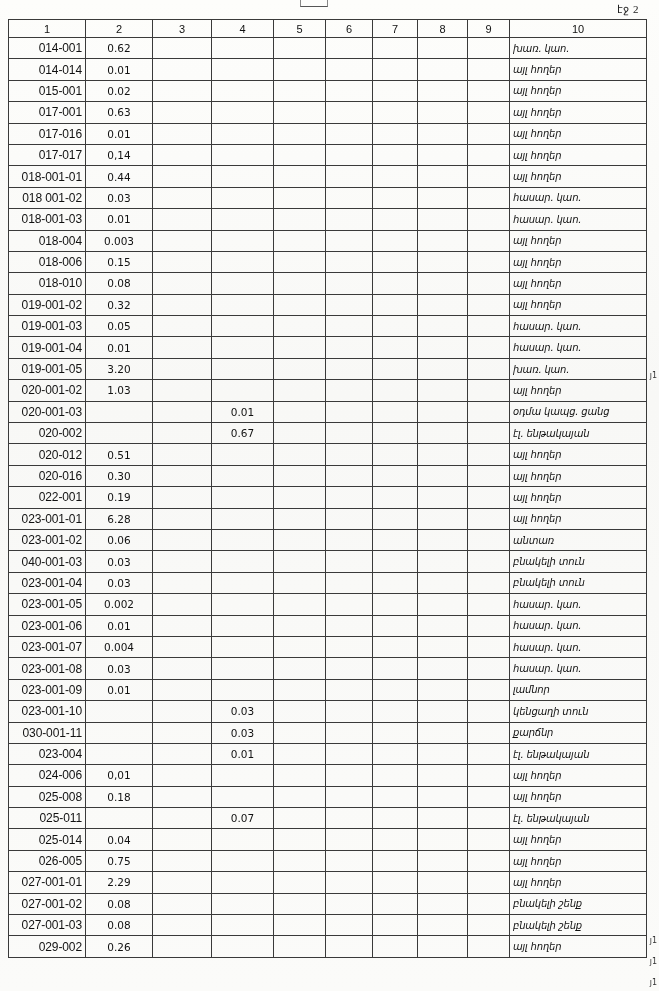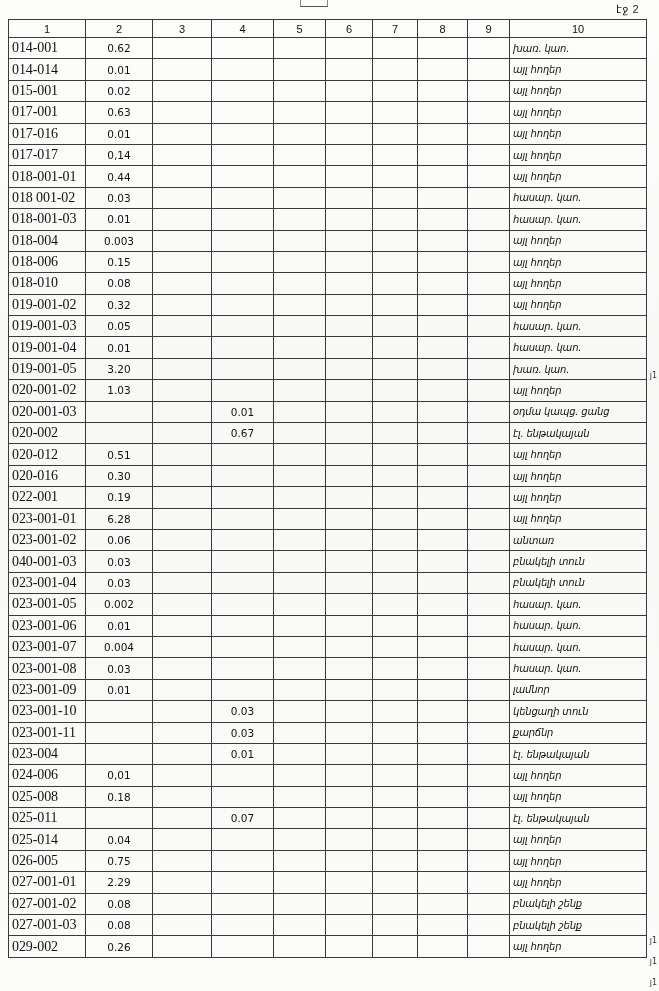--- a/index.html
+++ b/index.html
@@ -30,21 +30,21 @@
     background: linear-gradient(180deg, #fdfdfb 0%, #f8f8f6 40%, #fbfbf9 100%);
     pointer-events: none;
   }
   .pagenum {
     position: absolute;
     right: 20px;
     top: 3px;
     font-size: 11px;
     letter-spacing: 0.5px;
     color: #222;
-    font-family: Liberation Sans, sans-serif;
+    font-family: Liberation Serif, serif;
   }
   .topnick {
     position: absolute;
     left: 300px;
     top: 0px;
     width: 26px;
     height: 6px;
     border-left: 1px solid #888;
     border-right: 1px solid #888;
     border-bottom: 1px solid #555;
@@ -76,24 +76,24 @@
   col.c3 { width: 59px; }
   col.c4 { width: 62px; }
   col.c5 { width: 52px; }
   col.c6 { width: 47px; }
   col.c7 { width: 45px; }
   col.c8 { width: 50px; }
   col.c9 { width: 42px; }
   col.c10 { width: 137px; }
 
   td.code {
-    text-align: left;
-    font-size: 14px;
+    text-align: right;
+    font-size: 12px;
     letter-spacing: -0.1px;
-    font-family: Liberation Serif, serif;
+    font-family: Liberation Sans, sans-serif;
   }
   td.num {
     text-align: center;
     font-size: 10.5px;
     font-family: "DejaVu Sans", sans-serif;
   }
   td.name {
     text-align: left;
     font-size: 10px;
     font-family: "DejaVu Sans", sans-serif;
@@ -530,21 +530,21 @@
           <td class="num"></td>
           <td class="num">0.03</td>
           <td class="num"></td>
           <td class="num"></td>
           <td class="num"></td>
           <td class="num"></td>
           <td class="num"></td>
           <td class="name">կենցաղի տուն</td>
         </tr>
         <tr>
-          <td class="code">023-001-11</td>
+          <td class="code">030-001-11</td>
           <td class="num"></td>
           <td class="num"></td>
           <td class="num">0.03</td>
           <td class="num"></td>
           <td class="num"></td>
           <td class="num"></td>
           <td class="num"></td>
           <td class="num"></td>
           <td class="name">քարճնր</td>
         </tr>

